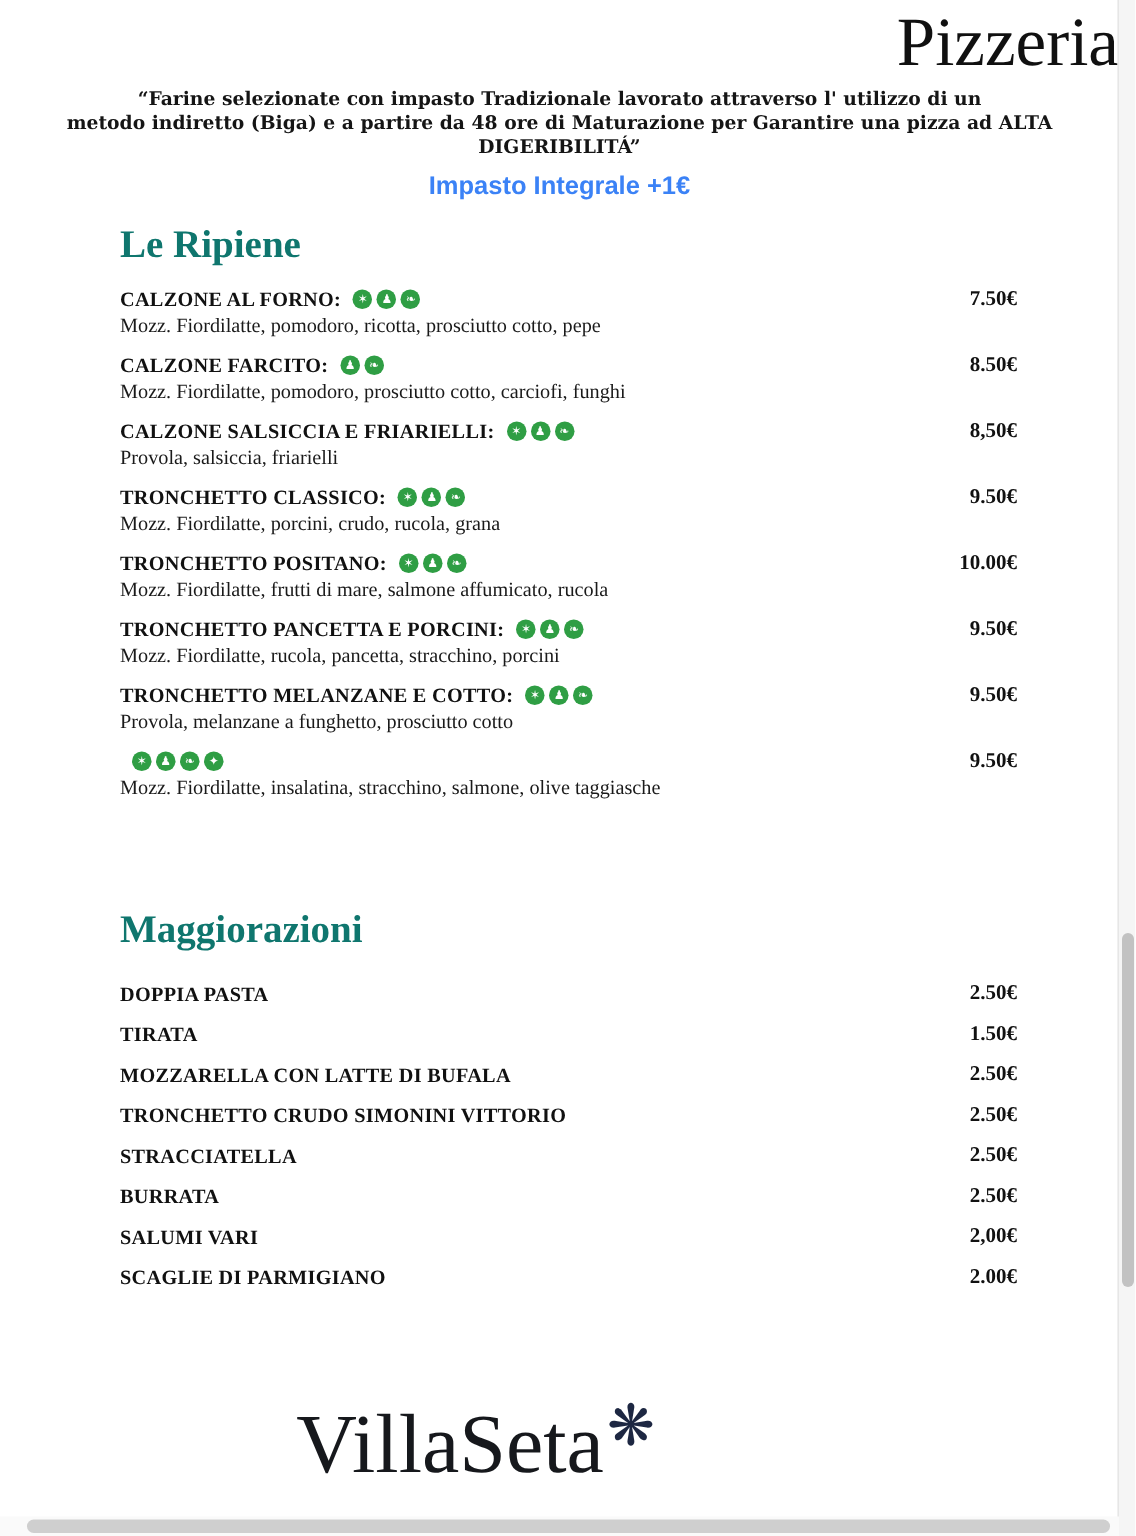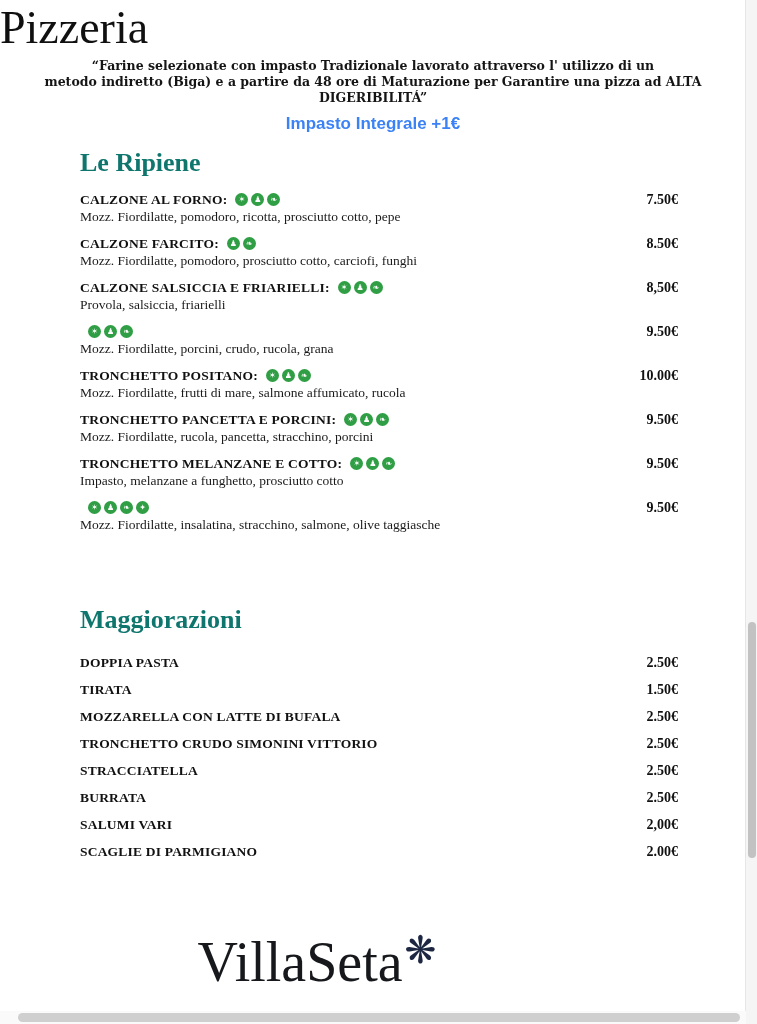--- a/index.html
+++ b/index.html
@@ -4,21 +4,21 @@
 <style>
   html,body{margin:0;padding:0;}
   body{
     width:757px;height:1024px;position:relative;overflow:hidden;
     background:#ffffff;color:#111;
     font-family:"Liberation Serif", serif;
   }
   .page{position:absolute;left:0;top:0;width:746px;height:1024px;}
 
   .title{
-    margin:2px 0 0;text-align:left;font-weight:400;
+    margin:2px 0 0;text-align:right;font-weight:400;
     font-family:"Liberation Serif", serif;font-size:46px;line-height:52px;color:#101010;
   }
   .tagline{
     margin:4px 30px 0;text-align:center;
     font-family:"DejaVu Serif", serif;font-weight:700;
     font-size:12.5px;line-height:16px;color:#151515;
   }
   .note{
     margin:8px 0 0;text-align:center;
     font-family:"Liberation Sans", sans-serif;font-weight:700;font-size:17px;color:#3b82f6;
@@ -115,20 +115,21 @@
                 <span class="icon">✶</span>
                 <span class="icon">♟</span>
                 <span class="icon">❧</span>
               </span>
               <span class="dish-price">8,50€</span>
             </div>
             <div class="dish-desc">Provola, salsiccia, friarielli</div>
           </div>
           <div class="dish">
             <div class="dish-head">
+              <span class="dish-name">TRONCHETTO CLASSICO:</span>
               <span class="dish-icons">
                 <span class="icon">✶</span>
                 <span class="icon">♟</span>
                 <span class="icon">❧</span>
               </span>
               <span class="dish-price">9.50€</span>
             </div>
             <div class="dish-desc">Mozz. Fiordilatte, porcini, crudo, rucola, grana</div>
           </div>
           <div class="dish">
@@ -158,21 +159,21 @@
           <div class="dish">
             <div class="dish-head">
               <span class="dish-name">TRONCHETTO MELANZANE E COTTO:</span>
               <span class="dish-icons">
                 <span class="icon">✶</span>
                 <span class="icon">♟</span>
                 <span class="icon">❧</span>
               </span>
               <span class="dish-price">9.50€</span>
             </div>
-            <div class="dish-desc">Impasto, melanzane a funghetto, prosciutto cotto</div>
+            <div class="dish-desc">Provola, melanzane a funghetto, prosciutto cotto</div>
           </div>
           <div class="dish">
             <div class="dish-head">
               <span class="dish-icons">
                 <span class="icon">✶</span>
                 <span class="icon">♟</span>
                 <span class="icon">❧</span>
                 <span class="icon">✦</span>
               </span>
               <span class="dish-price">9.50€</span>

